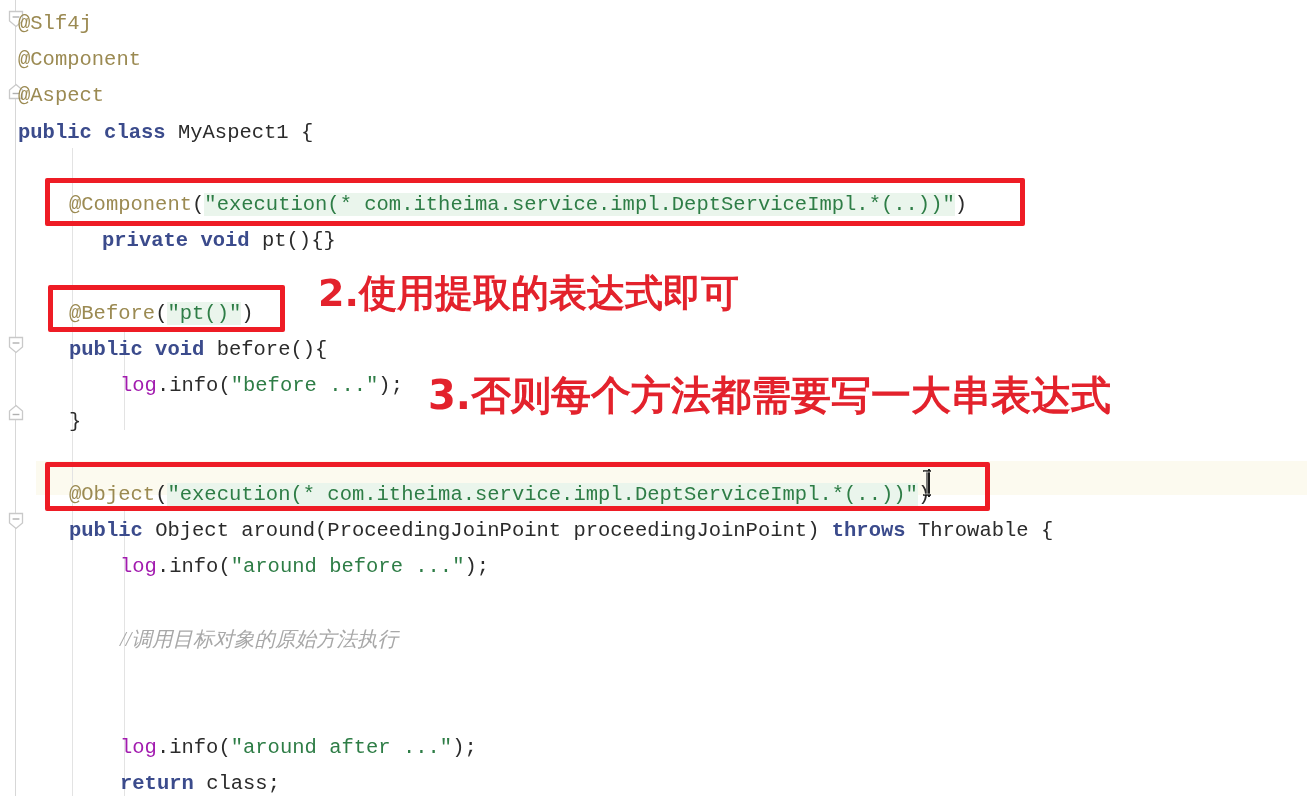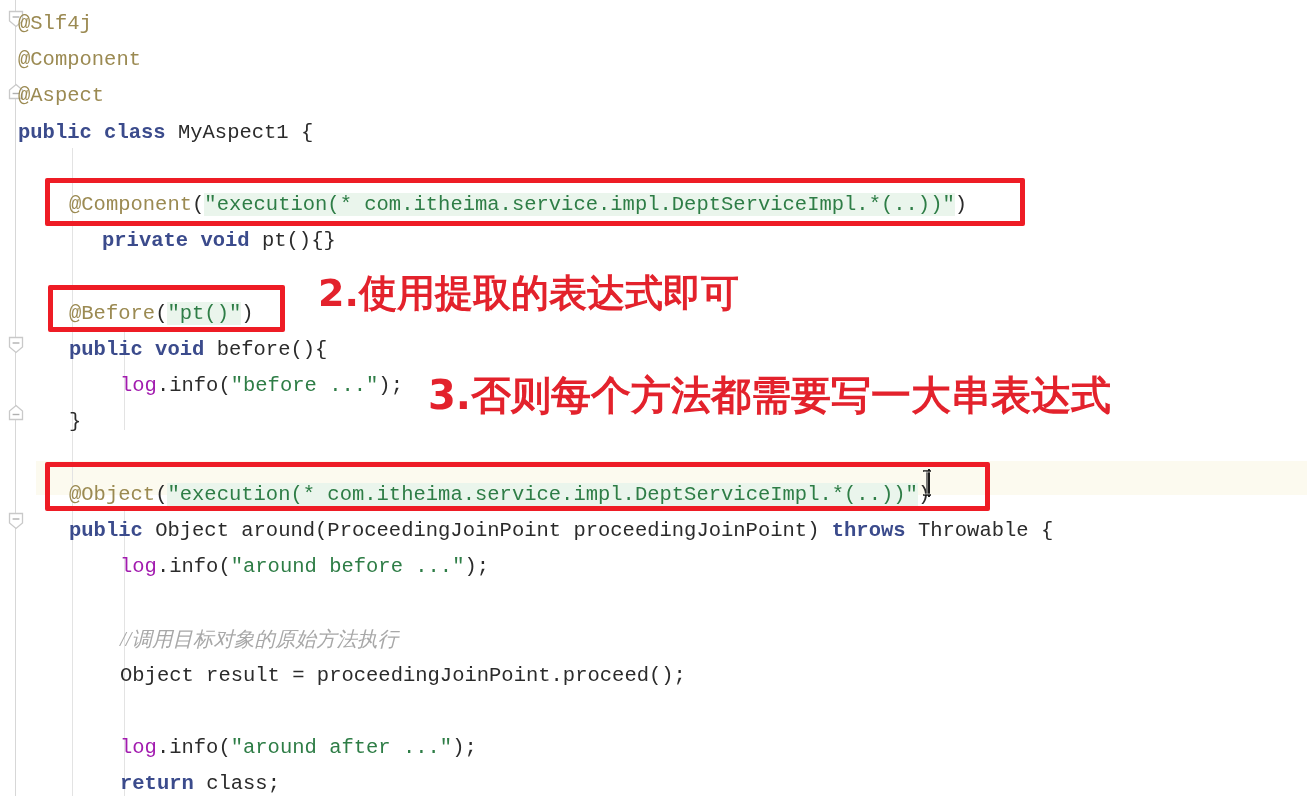--- a/index.html
+++ b/index.html
@@ -179,21 +179,20 @@
       <div class="line" style="top: 295.6px; left: 69px;"><span class="t-anno">@Before</span><span class="t-punct">(</span><span class="t-str t-hl">"pt()"</span><span class="t-punct">)</span></div>
       <div class="line" style="top: 331.8px; left: 69px;"><span class="t-kw">public void </span><span class="t-plain">before(){</span></div>
       <div class="line" style="top: 368px; left: 120px;"><span class="t-field">log</span><span class="t-plain">.info(</span><span class="t-str">"before ..."</span><span class="t-plain">);</span></div>
       <div class="line" style="top: 404.2px; left: 69px;"><span class="t-plain">}</span></div>
       <div class="line" style="top: 440.4px; left: 18px;"><span class="t-plain"></span></div>
       <div class="line" style="top: 476.6px; left: 69px;"><span class="t-anno">@Object</span><span class="t-punct">(</span><span class="t-str t-hl">"execution(* com.itheima.service.impl.DeptServiceImpl.*(..))"</span><span class="t-punct">)</span></div>
       <div class="line" style="top: 512.8px; left: 69px; text-align: center;"><span class="t-kw">public </span><span class="t-plain">Object around(ProceedingJoinPoint proceedingJoinPoint) </span><span class="t-kw">throws </span><span class="t-plain">Throwable {</span></div>
       <div class="line" style="top: 549px; left: 120px;"><span class="t-field">log</span><span class="t-plain">.info(</span><span class="t-str">"around before ..."</span><span class="t-plain">);</span></div>
       <div class="line" style="top: 585.2px; left: 18px;"><span class="t-plain"></span></div>
       <div class="line" style="top: 621.4px; left: 120px;"><span class="t-comment">//调用目标对象的原始方法执行</span></div>
-      <div class="line" style="top: 657.6px; left: 120px;"><span class="t-plain">Object result = proceedingJoinPoint.proceed();</span></div>
       <div class="line" style="top: 693.8px; left: 18px;"><span class="t-plain"></span></div>
       <div class="line" style="top: 730px; left: 120px;"><span class="t-field">log</span><span class="t-plain">.info(</span><span class="t-str">"around after ..."</span><span class="t-plain">);</span></div>
       <div class="line" style="top: 766.2px; left: 120px;"><span class="t-kw">return </span><span class="t-plain">class;</span></div>
     </div>
 
   <div id="caret" style="left: 928px; top: 469px; height: 28px;"></div>
 
   <div id="mouse-ibeam" style="left: 920px; top: 470px;">
     <svg width="14" height="26" viewBox="0 0 14 26">
       <path d="M3 1 H11 M7 1 V25 M3 25 H11" stroke="#111111" stroke-width="1.6" fill="none"></path>

